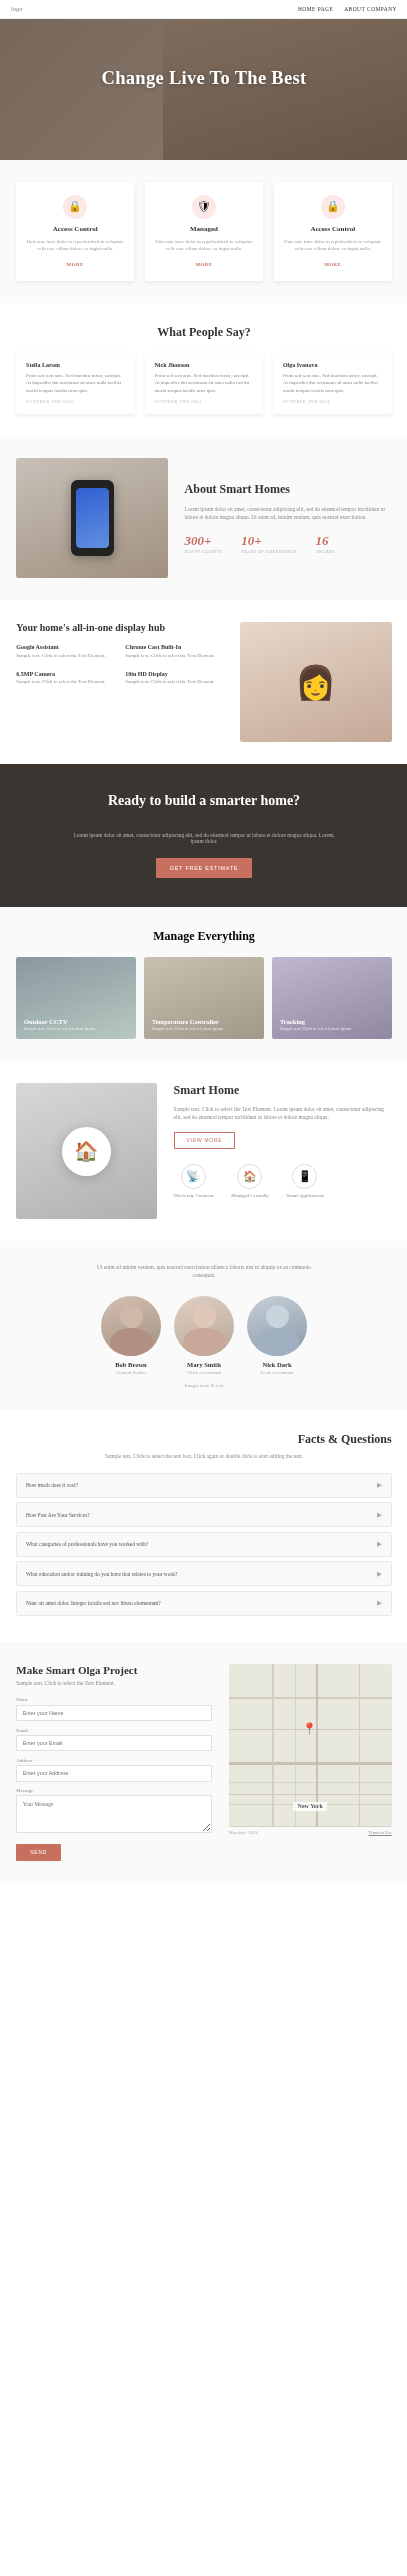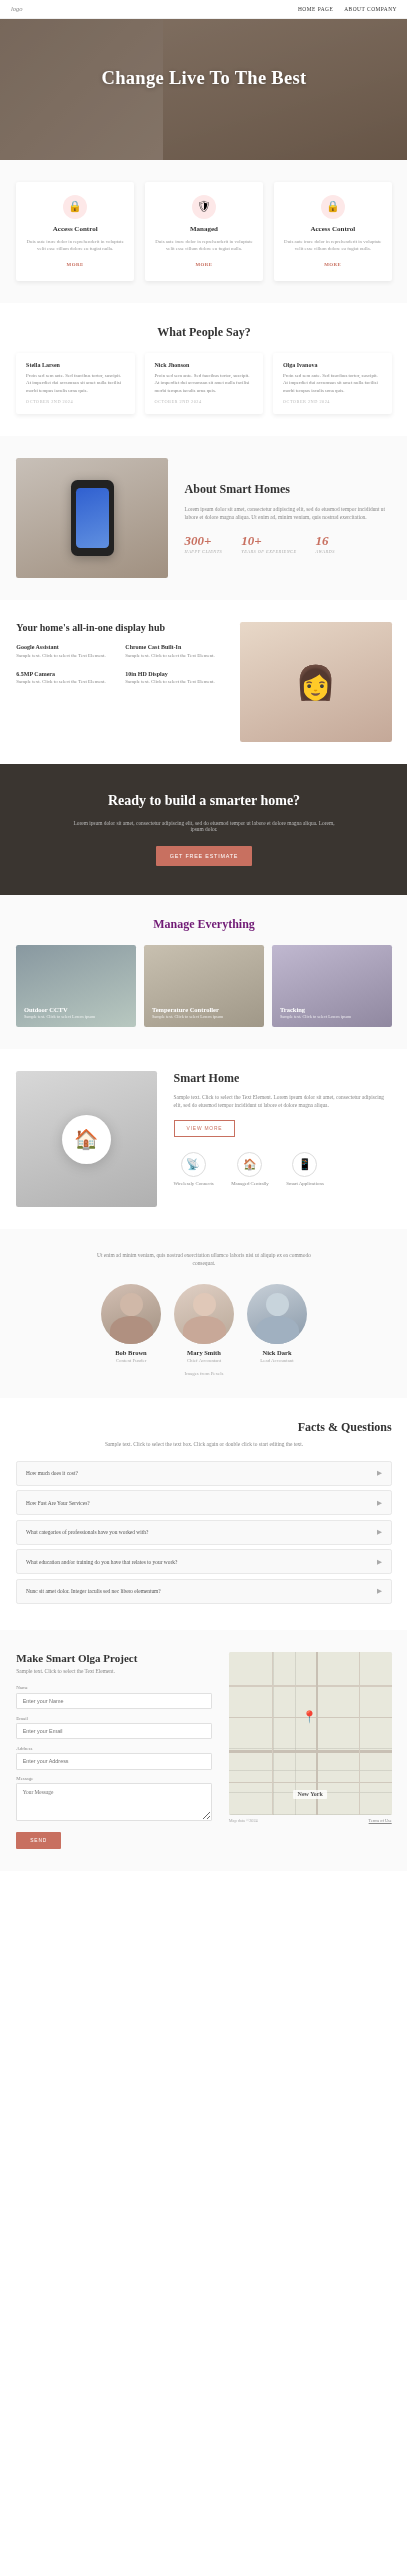--- a/index.html
+++ b/index.html
@@ -122,27 +122,27 @@
       </div>
     </div>
   </div>
   <div style="width:152px;height:120px;border-radius:2.2px;overflow:hidden;flex-shrink:0;background:linear-gradient(160deg,#e8d8c8 0%,#c4a898 100%);display:flex;align-items:center;justify-content:center;">
 
     <div style="text-align:center;color:#c89880;font-size:33px;">👩</div>
   </div>
 </section>
 
 <section style="background:#3a3530;padding:29px 16.3px;text-align:center;">
-  <h2 style="font-size:14px;font-weight:bold;color:#fff;margin-bottom:11px;">Ready to build a smarter home?</h2>
+  <h2 style="font-size:14px;font-weight:bold;color:#fff;margin-bottom:23px;">Ready to build a smarter home?</h2>
   <p style="font-size:5.4px;color:#bbb;margin-bottom:14px;max-width:272px;margin-left:auto;margin-right:auto;">Lorem ipsum dolor sit amet, consectetur adipiscing elit, sed do eiusmod tempor ut labore et dolore magna aliqua. Lorem, ipsum dolor.</p>
   <button style="background:#c87060;color:#fff;border:none;padding:7px 14px;font-size:5.4px;text-transform:uppercase;letter-spacing:0.8px;cursor:pointer;border-radius:1.1px;">GET FREE ESTIMATE</button>
 </section>
 
 <section style="padding:22px 16.3px;background:#fafafa;">
-  <h2 style="text-align:center;font-size:12px;font-weight:bold;color:#701a75;margin-bottom:13px;">Manage Everything</h2>
+  <h2 style="text-align:center;font-size:12px;font-weight:bold;color:#000000;margin-bottom:13px;">Manage Everything</h2>
   <div style="display:flex;gap:8.7px;">
     <div style="flex:1;border-radius:2.2px;overflow:hidden;min-height:82px;background:linear-gradient(160deg,#8898a0 0%,#b8c8c0 100%);display:flex;align-items:flex-end;padding:7.6px;cursor:pointer;">
       <div>
         <div style="color:#fff;font-size:6.5px;font-weight:bold;">Outdoor CCTV</div>
         <div style="color:rgba(255,255,255,0.8);font-size:4.3px;margin-top:1.6px;">Sample text. Click to select Lorem ipsum</div>
       </div>
     </div>
     <div style="flex:1;border-radius:2.2px;overflow:hidden;min-height:82px;background:linear-gradient(160deg,#c8c0b0 0%,#a09888 100%);display:flex;align-items:flex-end;padding:7.6px;cursor:pointer;">
       <div>
         <div style="color:#fff;font-size:6.5px;font-weight:bold;">Temperature Controller</div>

